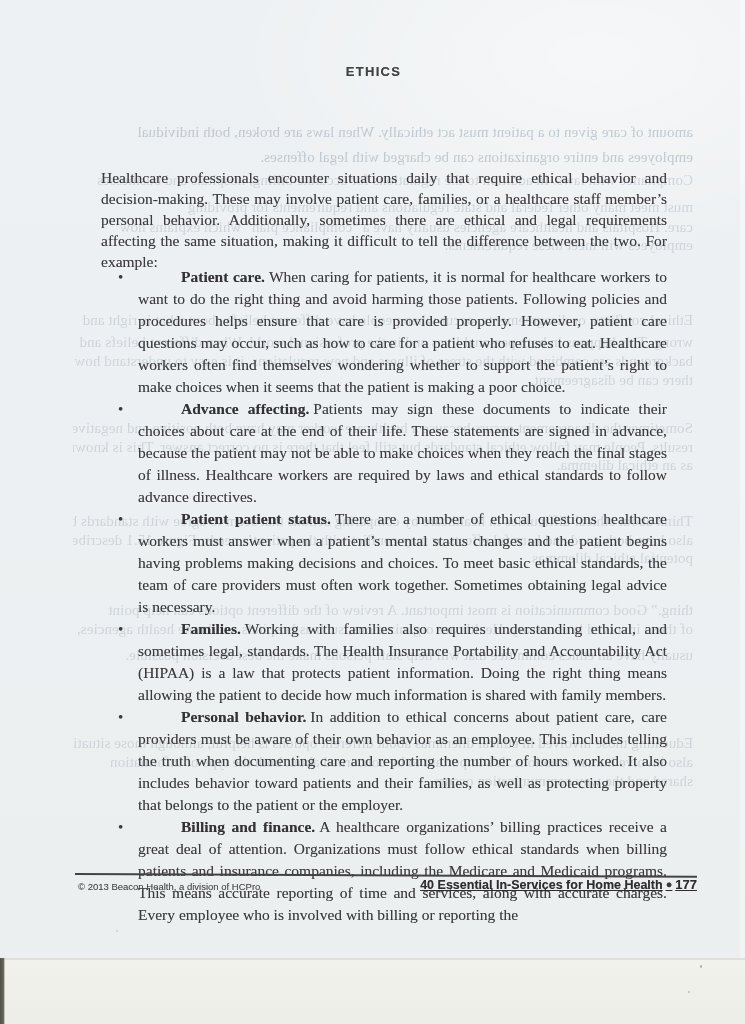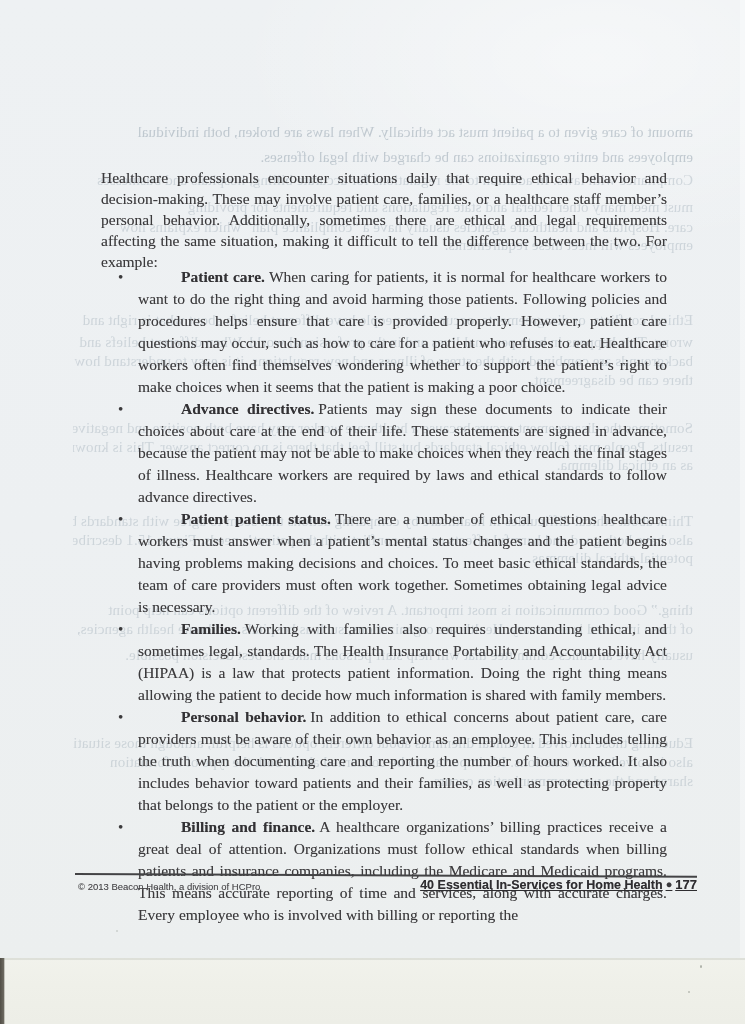--- a/index.html
+++ b/index.html
@@ -112,30 +112,31 @@
       <div class="bleed-line" style="top:548px">potential ethical dilemmas.</div>
       <div class="bleed-line" style="top:600px">thing.” Good communication is most important. A review of the different options can help point</div>
       <div class="bleed-line" style="top:619px">of those involved is necessary. Healthcare organizations, such as hospitals and home health agencies,</div>
       <div class="bleed-line" style="top:645px">usually have an ethics committee that will help staff persons make the best decision possible.</div>
       <div class="bleed-line" style="top:733px">Educating those involved in ethical dilemmas about different options is helpful, although those situations</div>
       <div class="bleed-line" style="top:752px">also involve human emotions. It’s important to be concerned about both the type of information</div>
       <div class="bleed-line" style="top:771px">shared and the way communication occurs.</div>
     </div>
 
     <div class="content">
+      <div class="running-head">ETHICS</div>
       <p class="intro body-text">Healthcare professionals encounter situations daily that require ethical behavior and decision-making. These may involve patient care, families, or a healthcare staff member’s personal behavior. Additionally, sometimes there are ethical and legal requirements affecting the same situation, making it difficult to tell the difference between the two. For example:</p>
 
       <ul class="bullet-list body-text">
         <li>
           <span class="dot">•</span>
           <span class="lead">Patient care.</span><span>When caring for patients, it is normal for healthcare workers to want to do the right thing and avoid harming those patients. Following policies and procedures helps ensure that care is provided properly. However, patient care questions may occur, such as how to care for a patient who refuses to eat. Healthcare workers often find themselves wondering whether to support the patient’s right to make choices when it seems that the patient is making a poor choice.</span>
         </li>
         <li>
           <span class="dot">•</span>
-          <span class="lead">Advance directives.</span><span>Patients may sign these documents to indicate their choices about care at the end of their life. These statements are signed in advance, because the patient may not be able to make choices when they reach the final stages of illness. Healthcare workers are required by laws and ethical standards to follow advance directives.</span>
+          <span class="lead">Advance affecting.</span><span>Patients may sign these documents to indicate their choices about care at the end of their life. These statements are signed in advance, because the patient may not be able to make choices when they reach the final stages of illness. Healthcare workers are required by laws and ethical standards to follow advance directives.</span>
         </li>
         <li>
           <span class="dot">•</span>
           <span class="lead">Patient patient status.</span><span>There are a number of ethical questions healthcare workers must answer when a patient’s mental status changes and the patient begins having problems making decisions and choices. To meet basic ethical standards, the team of care providers must often work together. Sometimes obtaining legal advice is necessary.</span>
         </li>
         <li>
           <span class="dot">•</span>
           <span class="lead">Families.</span><span>Working with families also requires understanding ethical, and sometimes legal, standards. The Health Insurance Portability and Accountability Act (HIPAA) is a law that protects patient information. Doing the right thing means allowing the patient to decide how much information is shared with family members.</span>
         </li>
         <li>

